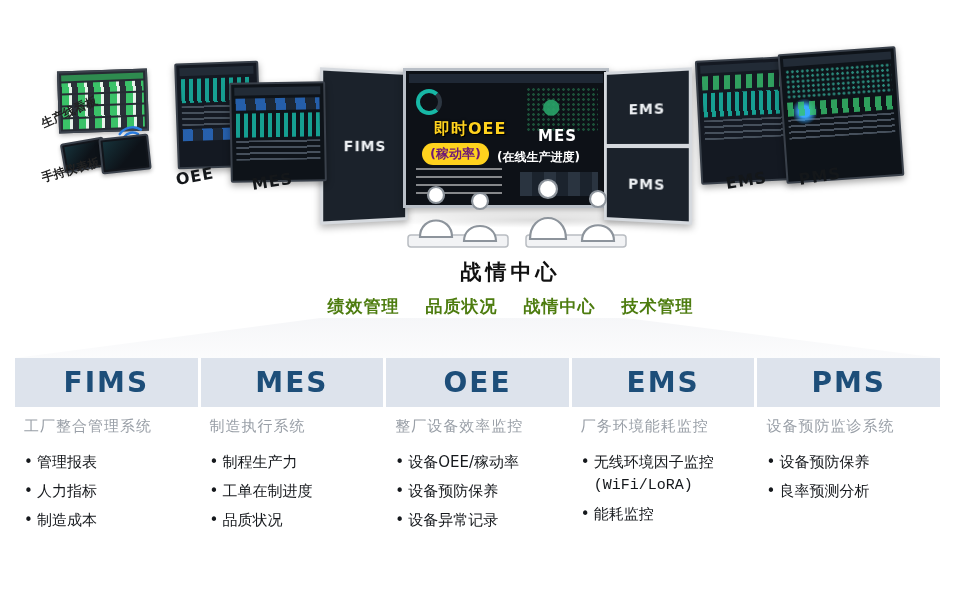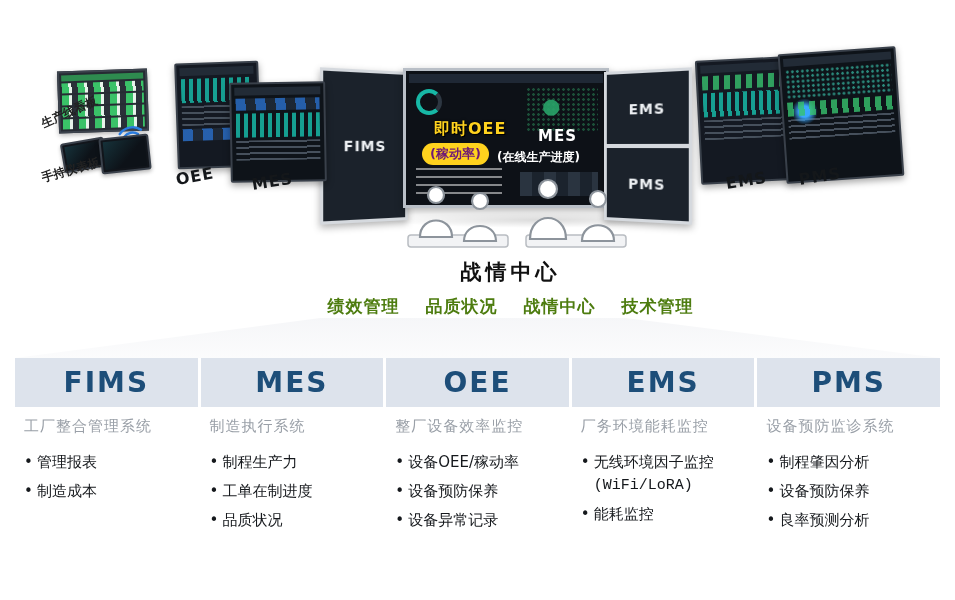--- a/index.html
+++ b/index.html
@@ -220,20 +220,21 @@
   <div class="beam"></div>
 
   <div class="sys-table">
       <div class="sys-col">
         <div class="sys-head">
           <span class="sys-title">FIMS</span>
         </div>
         <div class="sys-sub">工厂整合管理系统</div>
         <ul class="sys-list">
           <li>管理报表</li>
+          <li>人力指标</li>
           <li>制造成本</li>
         </ul>
       </div>
       <div class="sys-col">
         <div class="sys-head">
           <span class="sys-title">MES</span>
         </div>
         <div class="sys-sub">制造执行系统</div>
         <ul class="sys-list">
           <li>制程生产力</li>
@@ -262,19 +263,18 @@
           <li class="cont">(WiFi/LoRA)</li>
           <li>能耗监控</li>
         </ul>
       </div>
       <div class="sys-col">
         <div class="sys-head">
           <span class="sys-title">PMS</span>
         </div>
         <div class="sys-sub">设备预防监诊系统</div>
         <ul class="sys-list">
-          <li>制程肇因分析</li>
           <li>设备预防保养</li>
           <li>良率预测分析</li>
         </ul>
       </div>
     </div>
 </div>
 
 </body></html>

